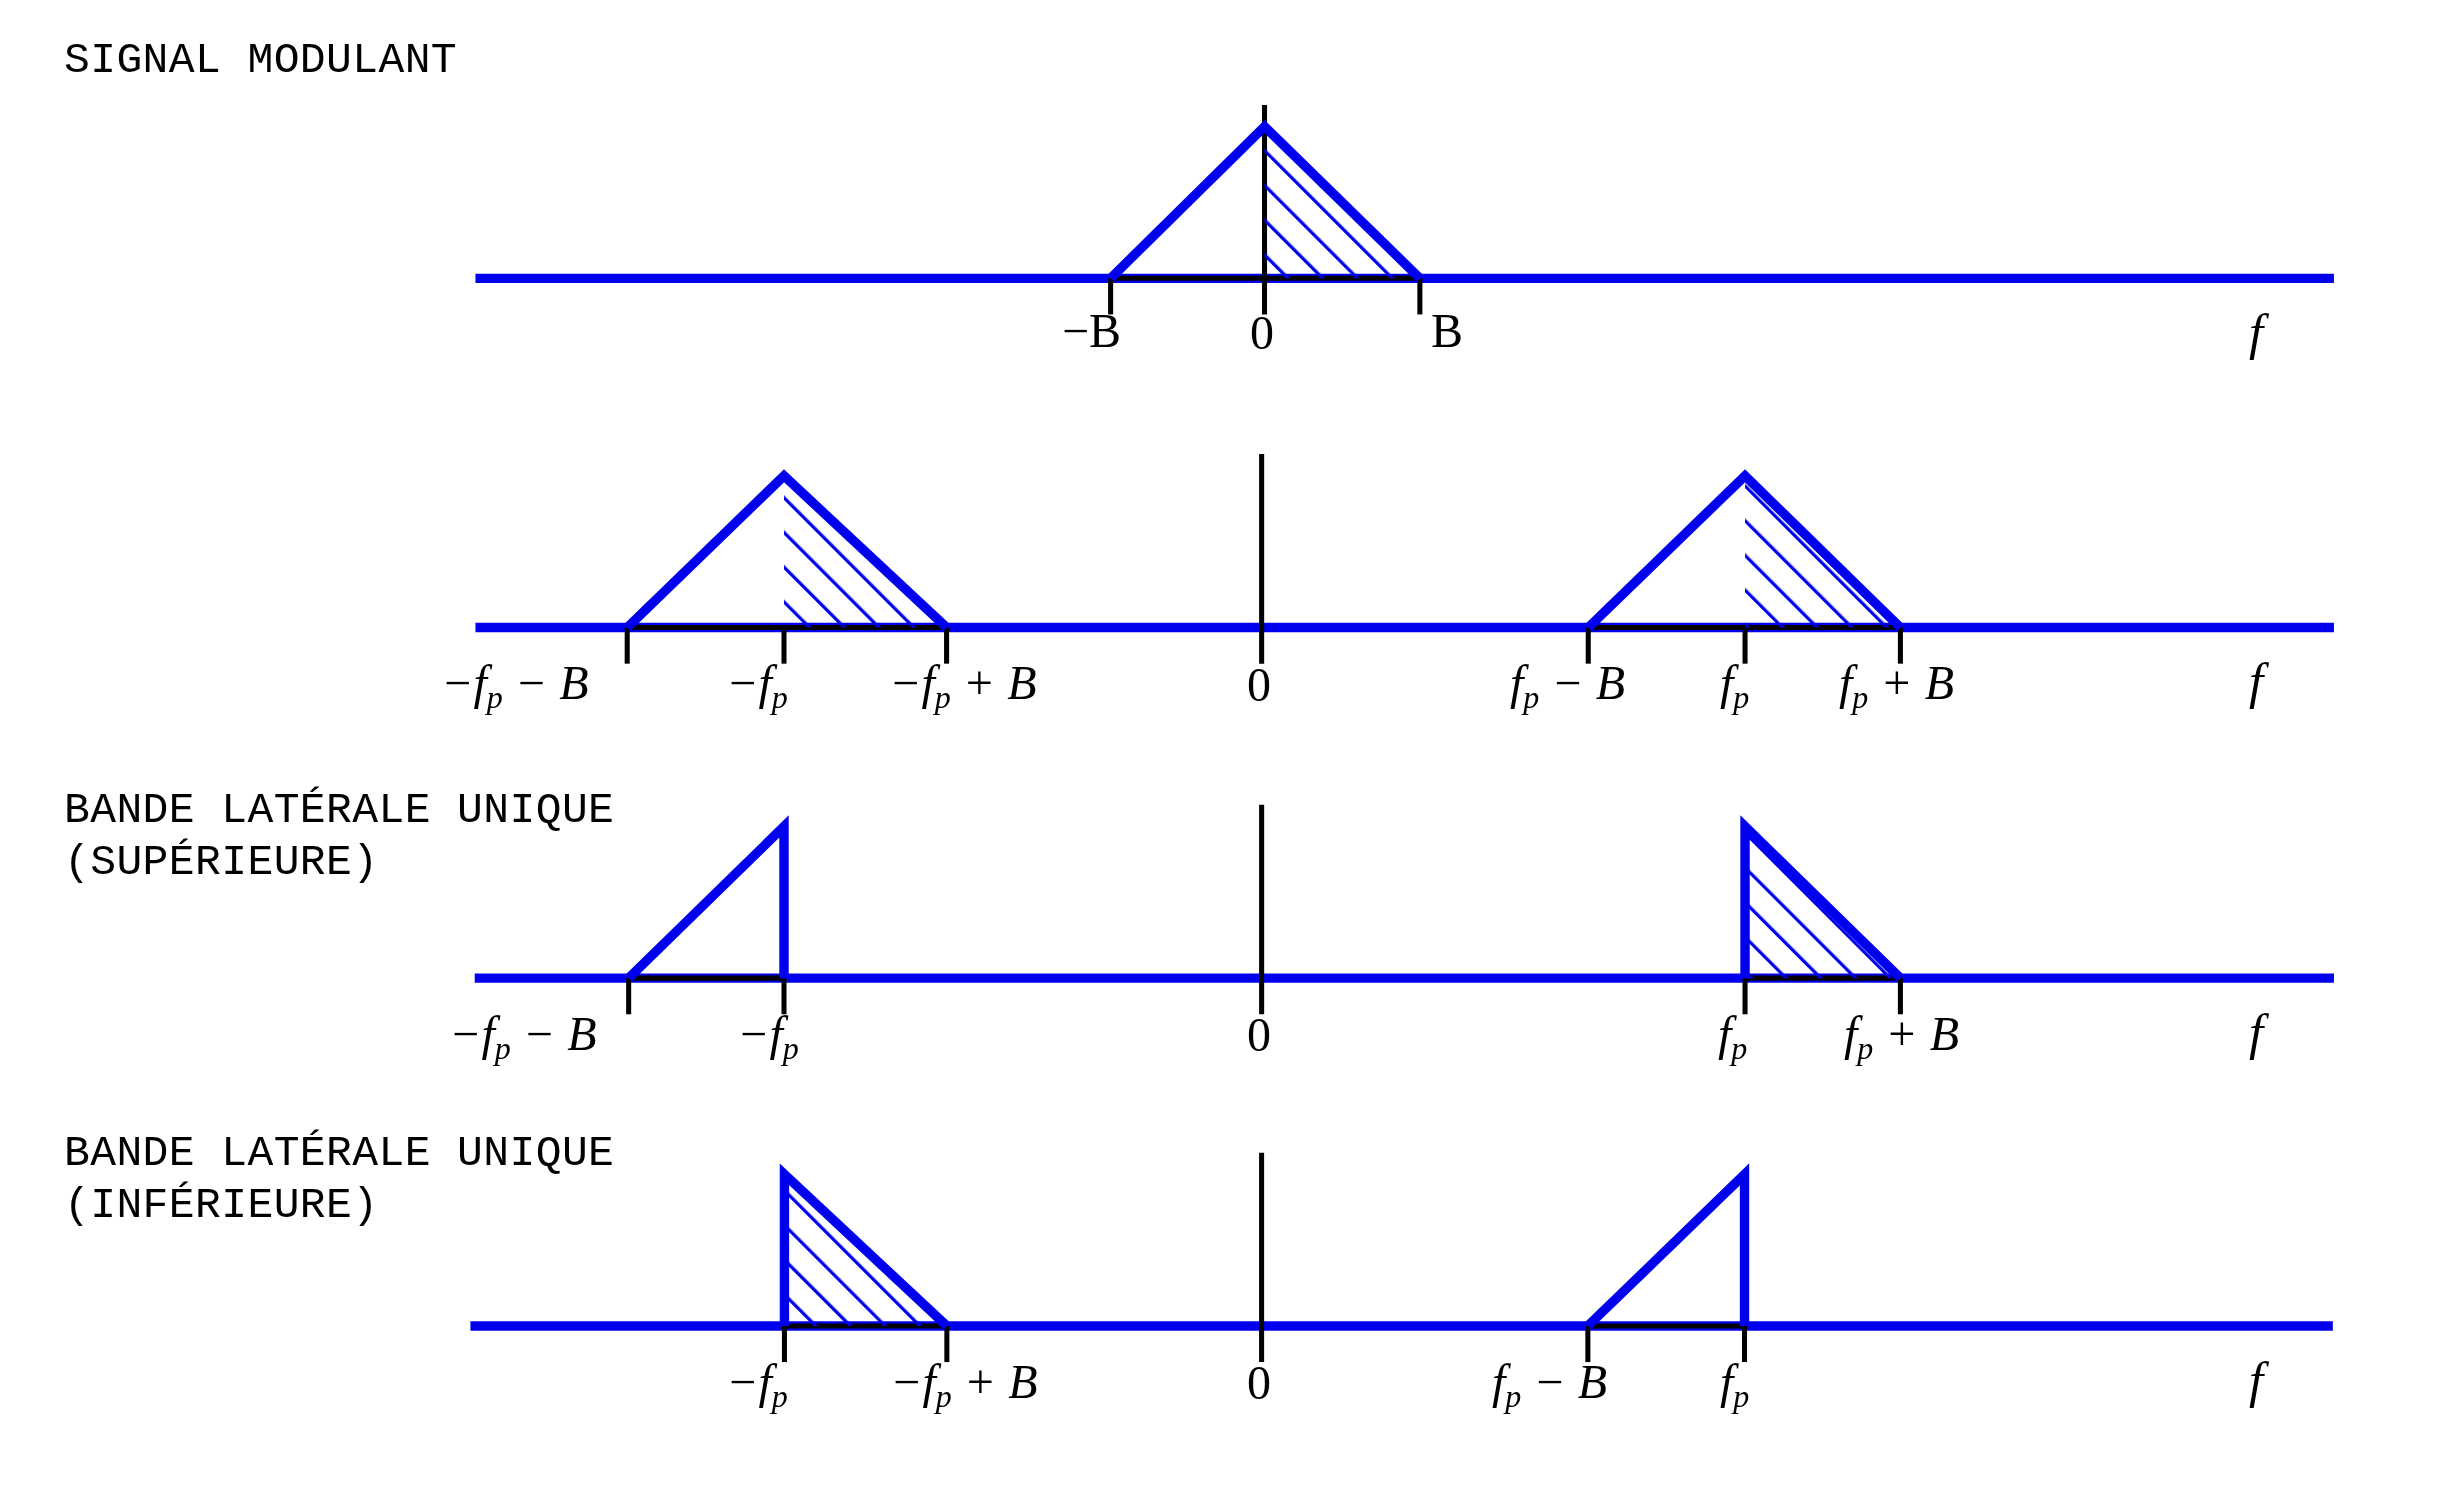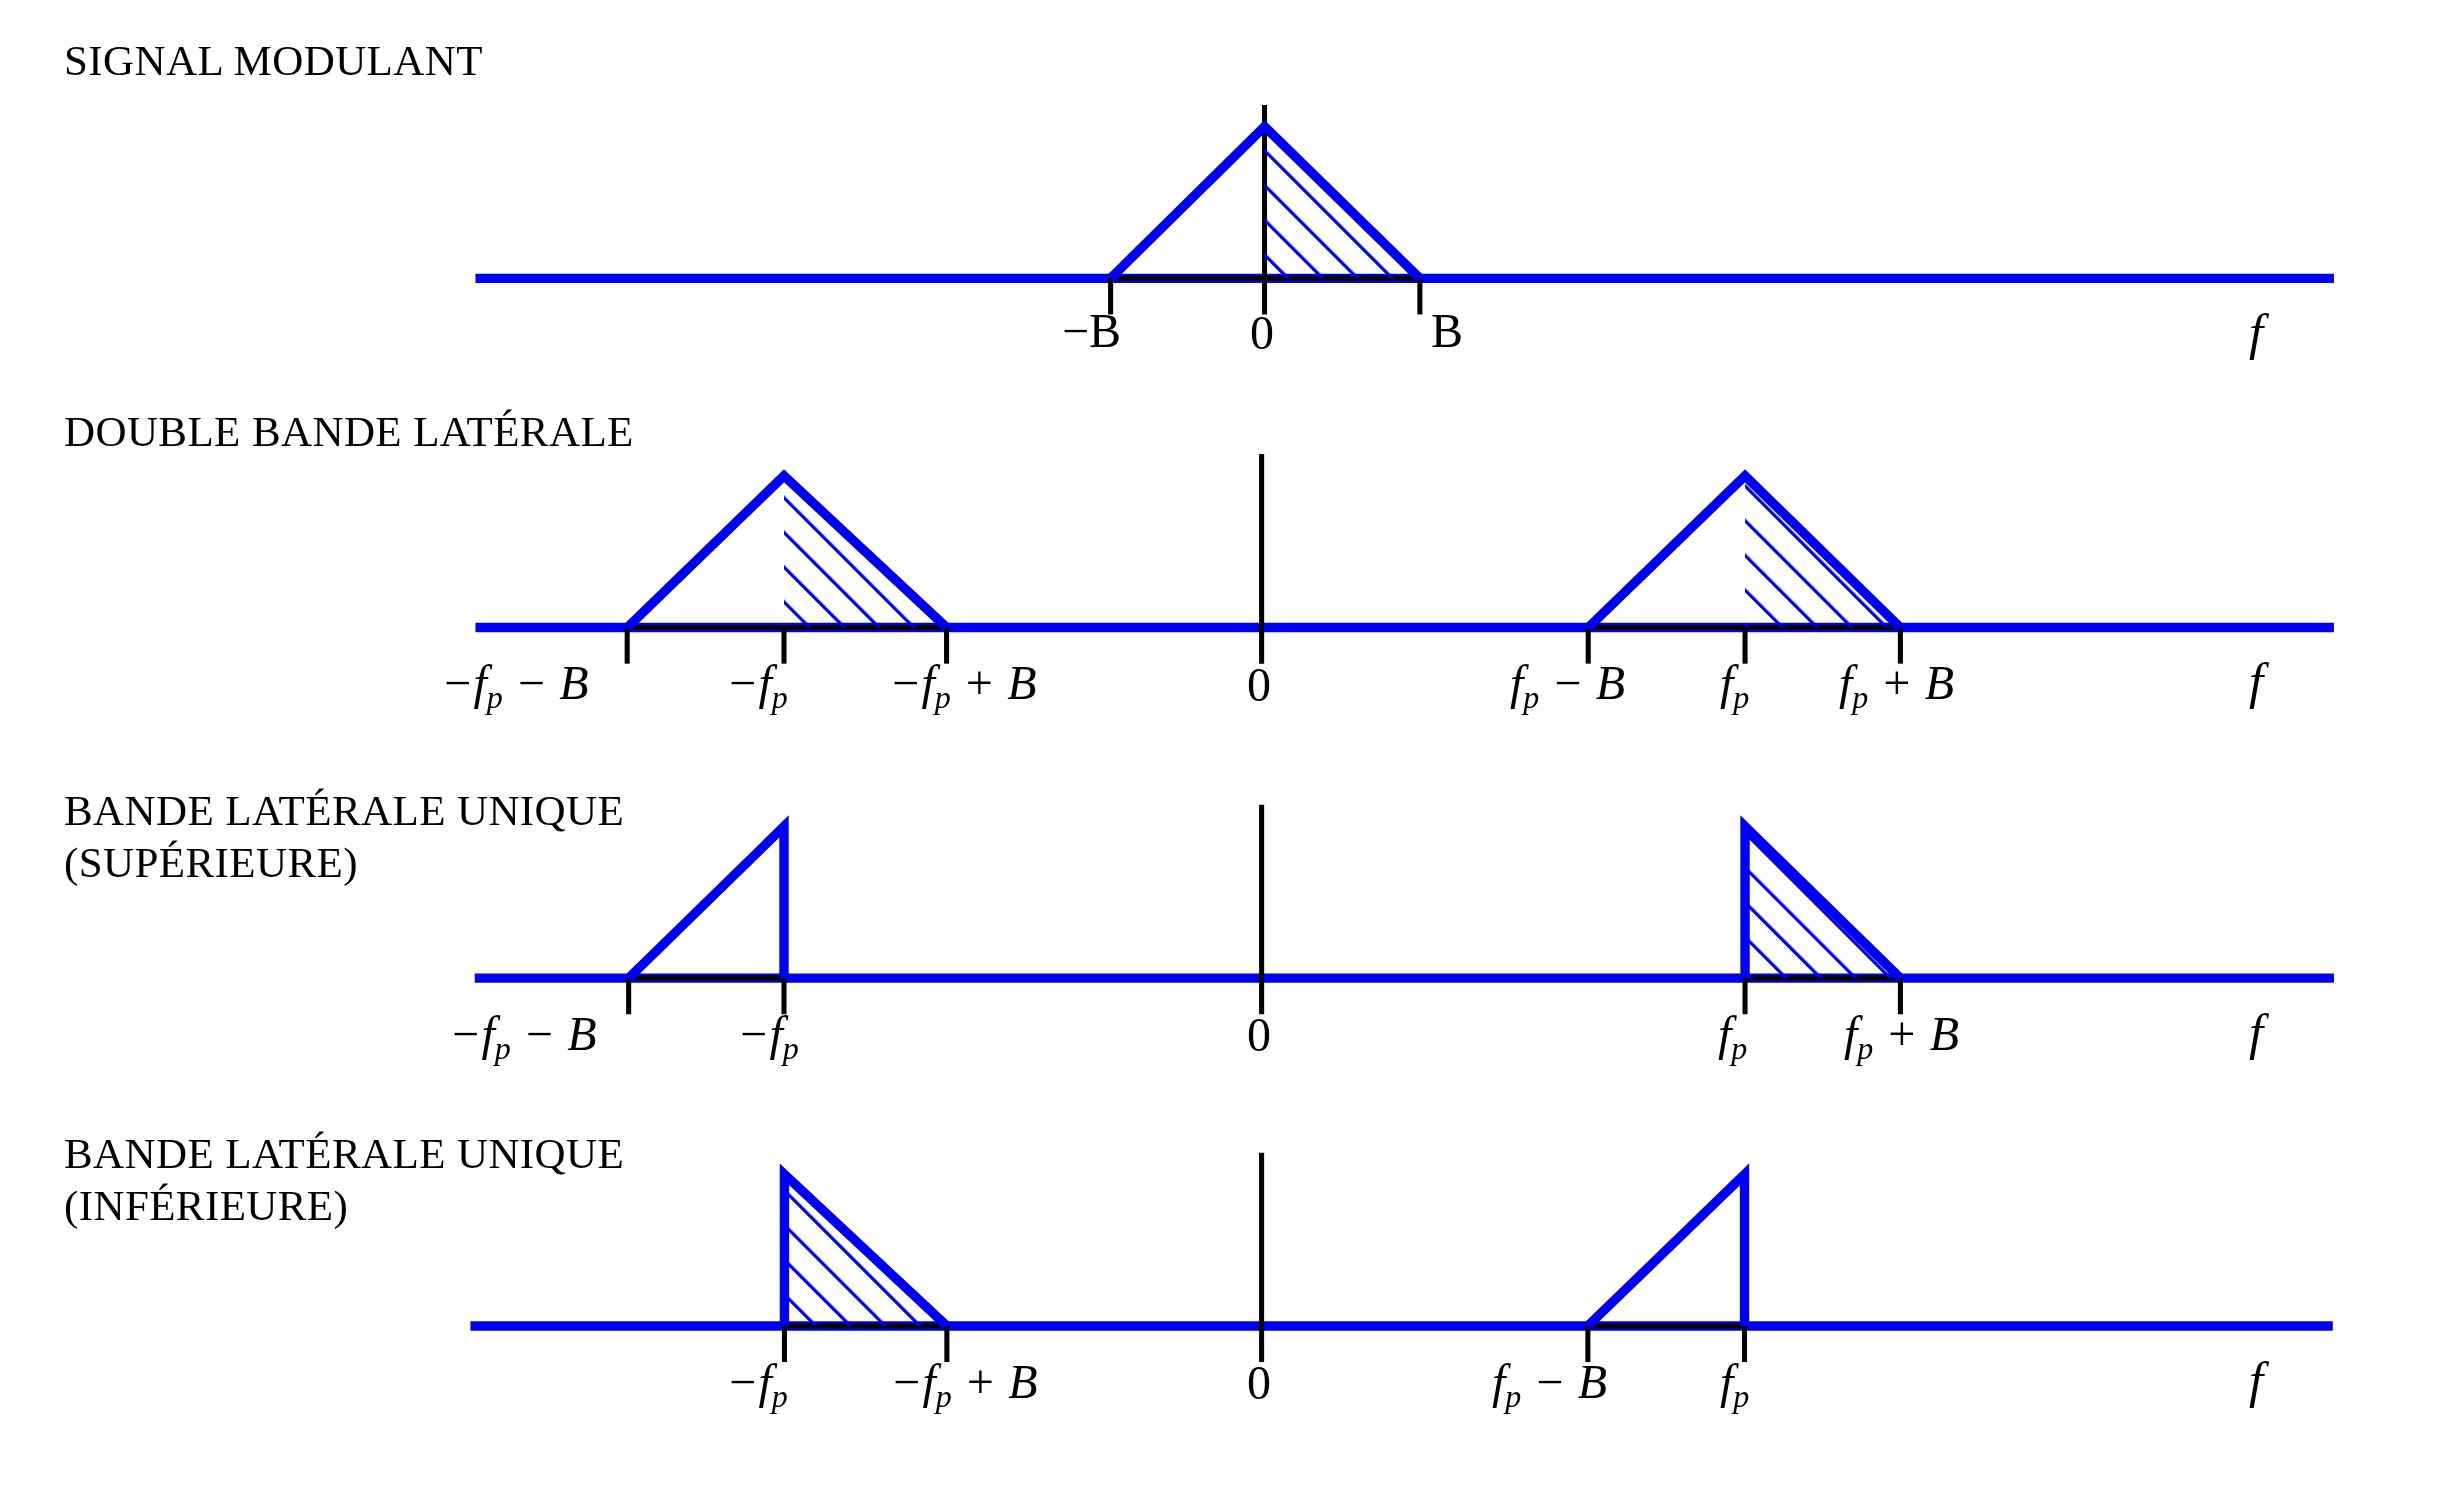--- a/index.html
+++ b/index.html
@@ -1,21 +1,21 @@
 <!DOCTYPE html>
 <html style="font-size:11.6px"><head>
 <meta charset="utf-8">
 <style>
   html,body{margin:0;padding:0;background:#ffffff;}
   body{width:2438px;height:1506px;position:relative;
        font-family:"Liberation Sans",sans-serif;
        -webkit-font-smoothing:antialiased;}
   .panel{position:absolute;left:0;width:2438px;}
   .panel-title{position:absolute;left:64px;color:#000;
-       font-family:Liberation Serif, serif;
+       font-family:Liberation Mono, monospace;
        font-size:43px;line-height:52px;font-weight:400;
        letter-spacing:0.4px;white-space:pre-line;}
   .fig{position:absolute;left:0;top:0;}
   .axis-label{position:absolute;color:#000;
        font-family:"Liberation Serif",serif;font-style:italic;
        font-size:48px;line-height:48px;white-space:nowrap;}
   .axis-label .sub{font-size:32px;vertical-align:-0.28em;
        font-style:italic;}
   .axis-label.upright{font-style:normal;}
   .flabel{position:absolute;color:#000;
@@ -54,21 +54,20 @@
   <div class="axis-label upright" style="left:1250px;top:309px;">
     <span>0</span>
   </div>
   <div class="axis-label upright" style="left:1431px;top:307px;">
     <span>B</span>
   </div>
   <div class="flabel" style="left:2249px;top:307px;">f</div>
 </div>
 
 <div class="panel" style="top:376px;height:347px;">
-  <div class="panel-title" style="top:30px;">DOUBLE BANDE LATÉRALE</div>
 
   <svg class="fig" width="2438" height="347" viewBox="0 0 3374 480">
     <defs>
       <pattern id="hatch2" width="34" height="34" patternTransform="rotate(-45)" patternUnits="userSpaceOnUse">
         <line x1="0" y1="0" x2="0" y2="34" stroke="#0000ee" stroke-width="9"></line>
       </pattern>
     </defs>
     <line x1="658" y1="348" x2="3230" y2="348" stroke="#0000ee" stroke-width="13"></line>
 
     <line x1="868" y1="348" x2="1310" y2="348" stroke="#000000" stroke-width="7"></line>

